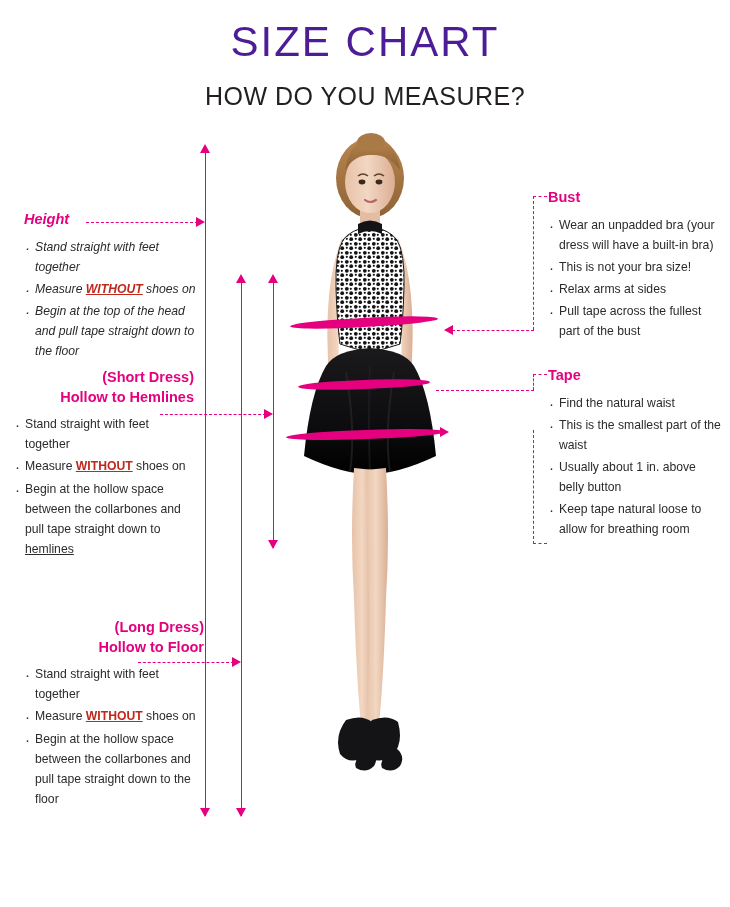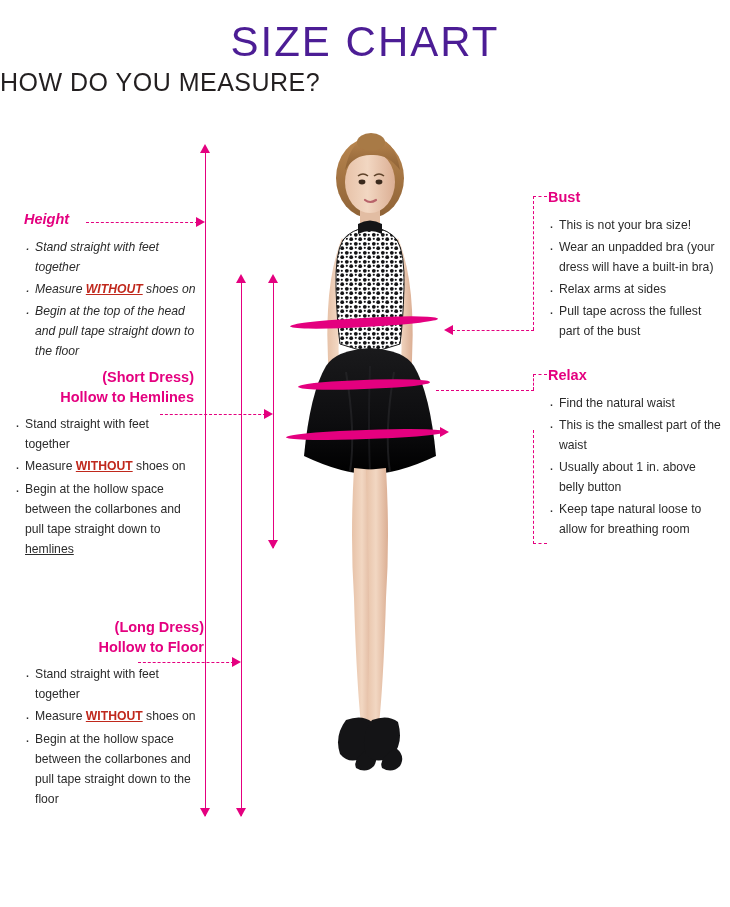--- a/index.html
+++ b/index.html
@@ -27,23 +27,23 @@
     width: 730px;
     text-align: center;
     font-size: 42px;
     letter-spacing: 2px;
     color: #4c1d95;
     font-weight: 400;
   }
   .subtitle {
     position: absolute;
     left: 0;
-    top: 68px;
+    top: 82px;
     width: 730px;
-    text-align: left;
+    text-align: center;
     font-size: 25px;
     letter-spacing: 0.5px;
     color: #231f20;
     font-weight: 400;
   }
 
   
   .photo {
     position: absolute;
     left: 250px;
@@ -273,29 +273,29 @@
     <ul class="bullets">
       <li>Stand straight with feet together</li>
       <li>Measure <span class="u-red">WITHOUT</span> shoes on</li>
       <li>Begin at the hollow space between the collarbones and pull tape straight down to the floor</li>
     </ul>
   </div>
 
   <div class="block" style="left:548px; top:188px; width:176px;">
     <div class="block-title right">Bust</div>
     <ul class="bullets">
+      <li>Wear an unpadded bra (your dress will have a built-in bra)</li>
       <li>This is not your bra size!</li>
-      <li>Wear an unpadded bra (your dress will have a built-in bra)</li>
       <li>Relax arms at sides</li>
       <li>Pull tape across the fullest part of the bust</li>
     </ul>
   </div>
 
   <div class="block" style="left:548px; top:366px; width:176px;">
-    <div class="block-title right">Relax</div>
+    <div class="block-title right">Tape</div>
     <ul class="bullets">
       <li>Find the natural waist</li>
       <li>This is the smallest part of the waist</li>
       <li>Usually about 1 in. above belly button</li>
       <li>Keep tape natural loose to allow for breathing room</li>
     </ul>
   </div>
 
 
 </div>

